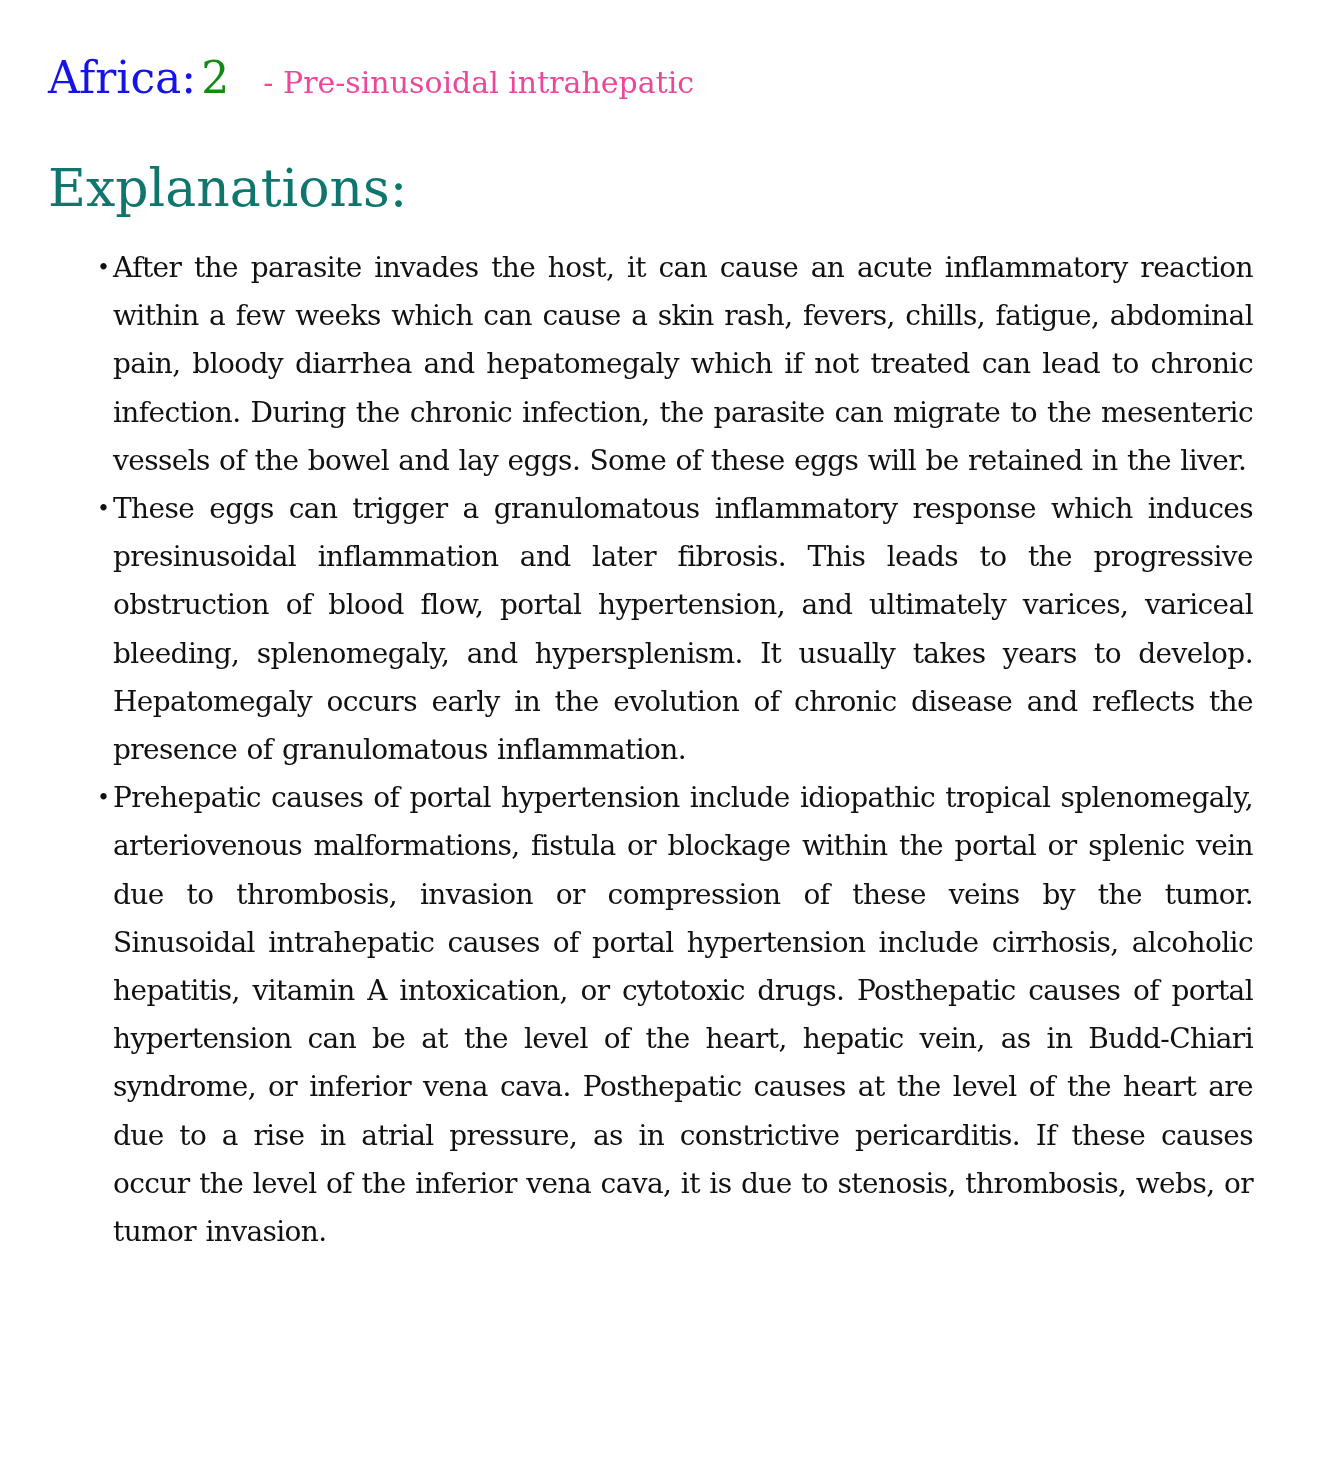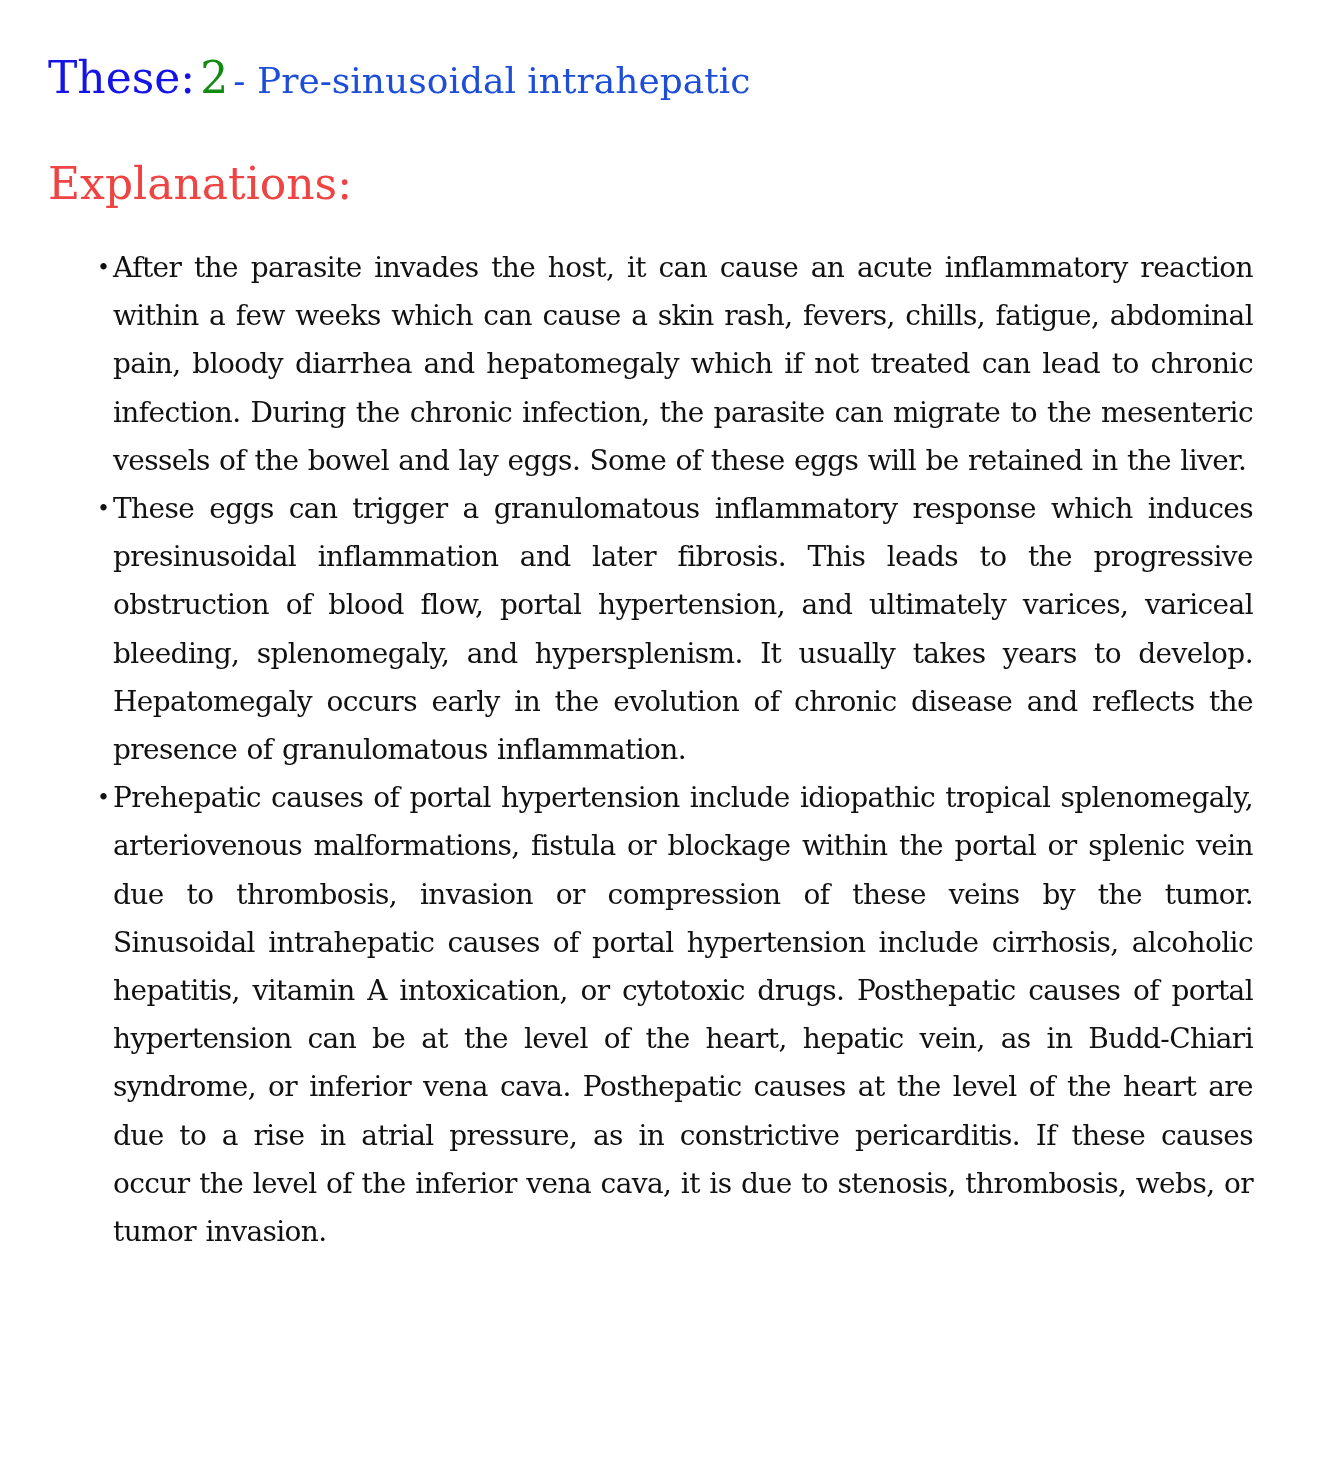--- a/index.html
+++ b/index.html
@@ -8,24 +8,24 @@
     font-family: "DejaVu Serif", "Liberation Serif", serif;
     color: #111111;
   }
   .page { position: relative; padding: 0 0 0 48px; }
   .answer-line {
     position: absolute; top: 52px; left: 48px;
     white-space: nowrap;
   }
   .answer-label { color: #1414e6; font-size: 44px; font-family: "DejaVu Serif", serif; }
   .answer-num { color: #138a13; font-size: 44px; }
-  .answer-text { color: #1d4ed8; font-size: 36px; }
+  .answer-text { color: #ec4899; font-size: 30px; margin-left: 29px; }
   .exp-title {
     position: absolute; top: 158px; left: 48px;
-    color: #ef4444; font-size: 44px; margin: 0; font-weight: normal;
+    color: #0f766e; font-size: 52px; margin: 0; font-weight: normal;
   }
   ul.bullets {
     position: absolute; top: 244px; left: 113px; width: 1140px;
     margin: 0; padding: 0; list-style: none;
   }
   ul.bullets li {
     position: relative;
     font-size: 28px; line-height: 48.2px;
     text-align: justify; hyphens: auto;
     letter-spacing: -0.6px; word-spacing: 1px;
@@ -33,21 +33,21 @@
   ul.bullets li::before {
     content: "•"; position: absolute; left: -16px; top: 0;
     font-size: 22px; color: #111;
   }
 </style>
 </head>
 <body>
 
 <div class="page">
   <div class="answer-line">
-    <span class="answer-label">These:</span>
+    <span class="answer-label">Africa:</span>
     <span class="answer-num">2</span>
     <span class="answer-text">- Pre-sinusoidal intrahepatic</span>
   </div>
 
   <h2 class="exp-title">Explanations:</h2>
 
   <ul class="bullets" lang="en">
     <li>After the parasite invades the host, it can cause an acute inflammatory reaction within a few weeks which can cause a skin rash, fevers, chills, fatigue, abdominal pain, bloody diarrhea and hepatomegaly which if not treated can lead to chronic infection. During the chronic infection, the parasite can migrate to the mesenteric vessels of the bowel and lay eggs. Some of these eggs will be retained in the liver.</li>
     <li>These eggs can trigger a granulomatous inflammatory response which induces presinusoidal inflammation and later fibrosis. This leads to the progressive obstruction of blood flow, portal hypertension, and ultimately varices, variceal bleeding, splenomegaly, and hypersplenism. It usually takes years to develop. Hepatomegaly occurs early in the evolution of chronic disease and reflects the presence of granulomatous inflammation.</li>
     <li>Prehepatic causes of portal hypertension include idiopathic tropical splenomegaly, arteriovenous malformations, fistula or blockage within the portal or splenic vein due to thrombosis, invasion or compression of these veins by the tumor. Sinusoidal intrahepatic causes of portal hypertension include cirrhosis, alcoholic hepatitis, vitamin A intoxication, or cytotoxic drugs. Posthepatic causes of portal hypertension can be at the level of the heart, hepatic vein, as in Budd-Chiari syndrome, or inferior vena cava. Posthepatic causes at the level of the heart are due to a rise in atrial pressure, as in constrictive pericarditis. If these causes occur the level of the inferior vena cava, it is due to stenosis, thrombosis, webs, or tumor invasion.</li>

